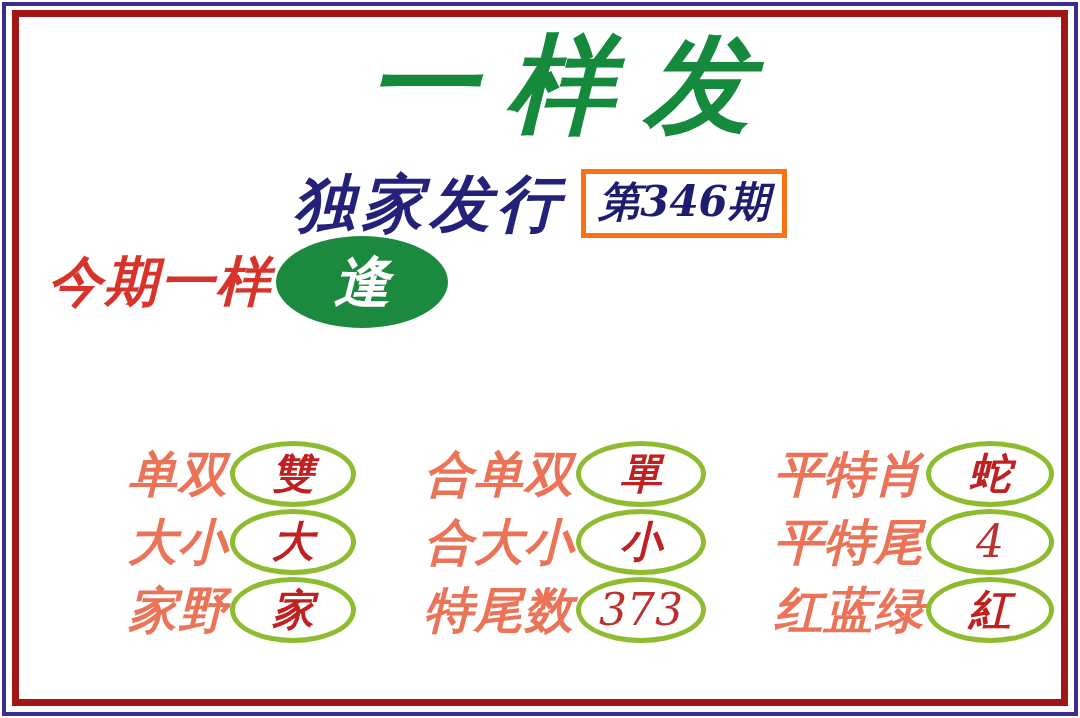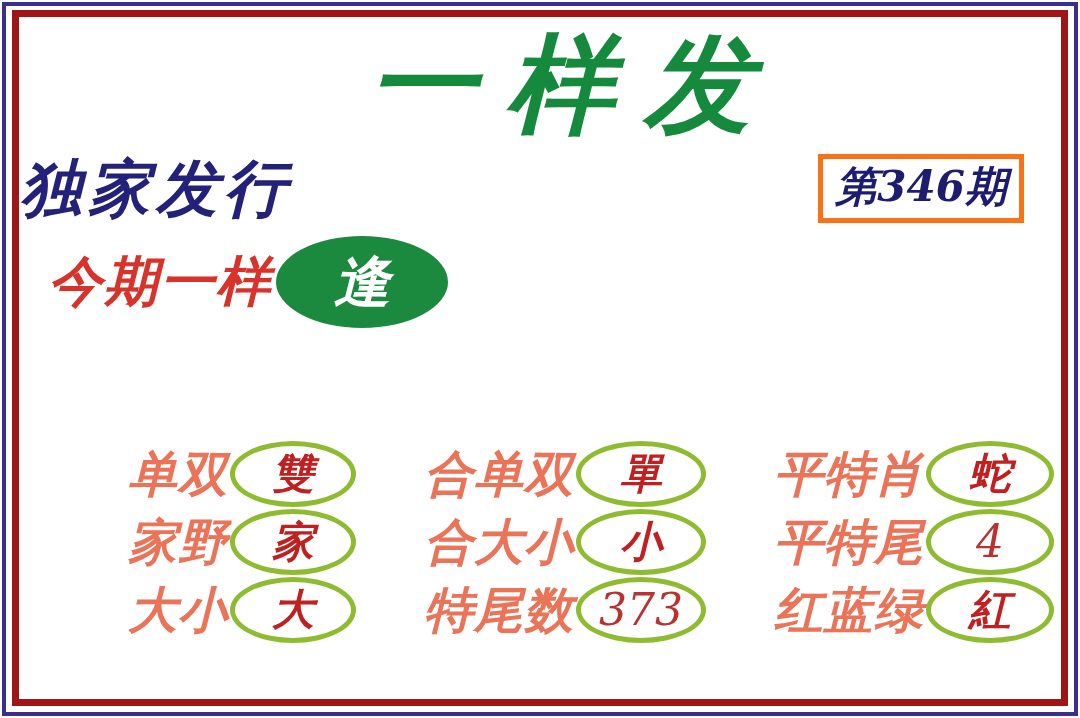--- a/index.html
+++ b/index.html
@@ -65,25 +65,24 @@
     font-weight:bold;
     font-size:108px;
     line-height:1.05;
     letter-spacing:30px;
     text-indent:30px;
     padding-left:40px;
   }
 
   .subtitle-row {
     position:absolute;
-    left:0; top:136px; width:100%;
-    display:flex;
-    align-items:center;
-    justify-content:space-between;
-    padding-right:36px;
+    left:0; top:151px; width:100%;
+    display:flex;
+    align-items:center;
+    justify-content:center;
     gap:16px;
   }
   .subtitle {
     color:#232179;
     font-weight:bold;
     font-size:62px;
     line-height:1;
     letter-spacing:6px;
     font-family:"DejaVu Sans", sans-serif;
   }
@@ -203,26 +202,26 @@
     </div>
 
     <div class="results">
 
       <div class="res-col col-1">
         <div class="res-row">
           <span class="res-label">单双</span>
           <span class="res-oval">雙</span>
         </div>
         <div class="res-row">
+          <span class="res-label">大小</span>
+          <span class="res-oval">大</span>
+        </div>
+        <div class="res-row">
           <span class="res-label">家野</span>
           <span class="res-oval">家</span>
-        </div>
-        <div class="res-row">
-          <span class="res-label">大小</span>
-          <span class="res-oval">大</span>
         </div>
       </div>
 
       <div class="res-col col-2">
         <div class="res-row">
           <span class="res-label">合单双</span>
           <span class="res-oval">單</span>
         </div>
         <div class="res-row">
           <span class="res-label">合大小</span>

